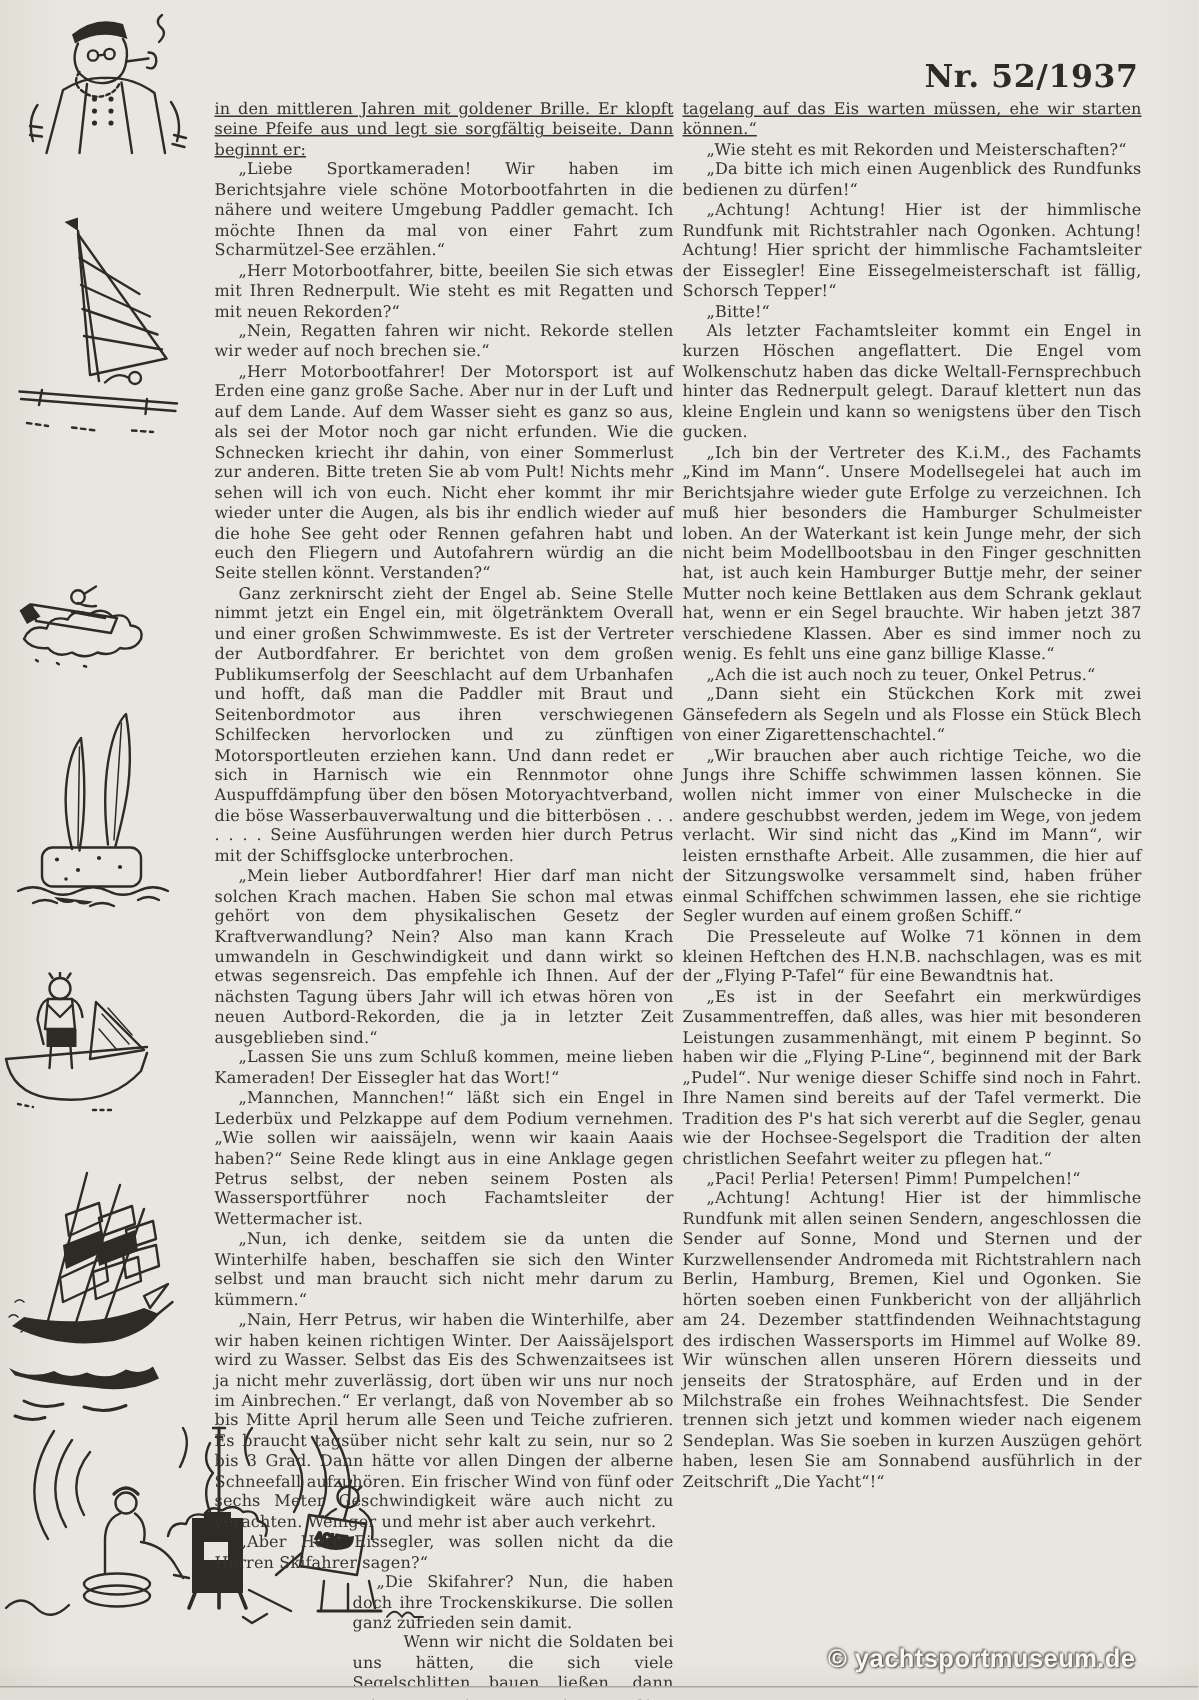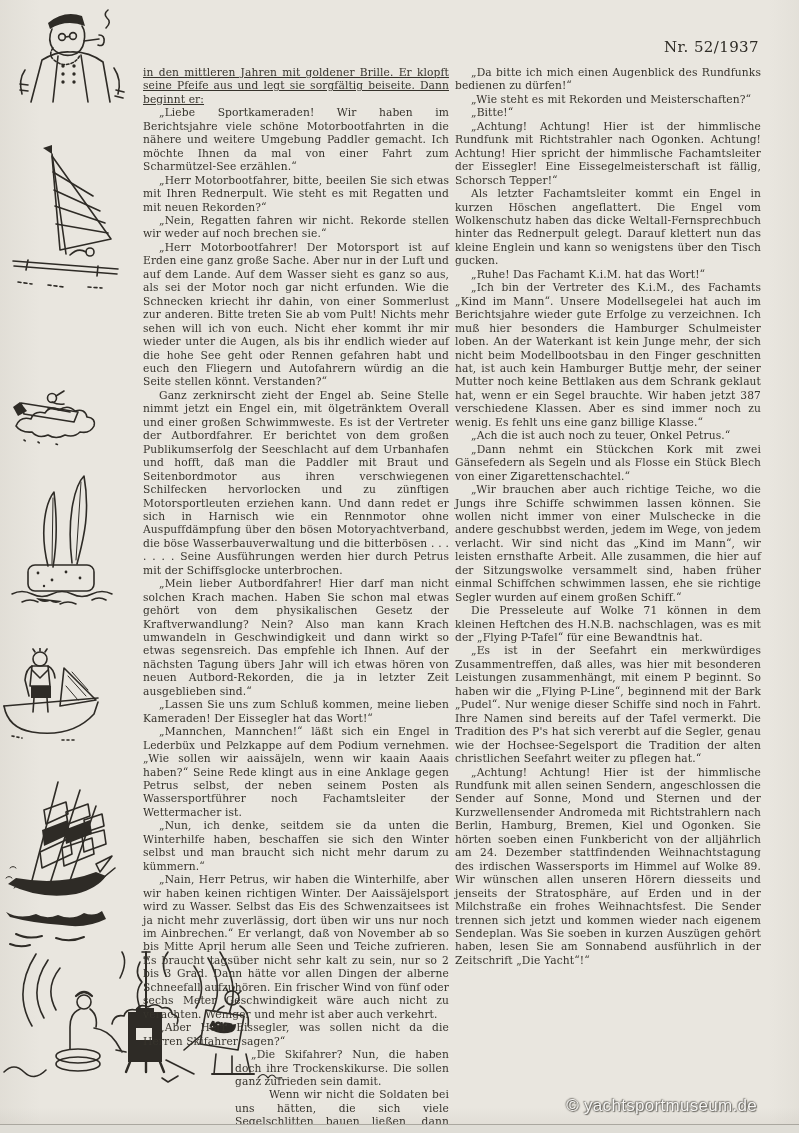--- a/index.html
+++ b/index.html
@@ -11,41 +11,41 @@
   }
   .paper-shade{
     position:absolute;inset:0;pointer-events:none;
     background:
       linear-gradient(90deg, rgba(120,115,100,0.07) 0, rgba(0,0,0,0) 40px),
       linear-gradient(270deg, rgba(120,115,100,0.05) 0, rgba(0,0,0,0) 30px),
       linear-gradient(0deg, rgba(120,115,100,0.10) 0, rgba(0,0,0,0) 26px);
   }
   .issue-number{
     position:absolute;top:38px;right:40px;
-    font-size:15px;font-weight:normal;letter-spacing:0.4px;color:#2e2b25;
+    font-size:21px;font-weight:bold;letter-spacing:0.4px;color:#2e2b25;
   }
   .col{
     position:absolute;top:66px;width:306px;
     font-size:10.7px;line-height:13.45px;text-align:justify;
     letter-spacing:0.1px;color:#36332c;
   }
   .col-left{left:143px;}
   .col-right{left:455px;}
   .para{margin:0;text-indent:16px;}
   .para.no-indent{text-indent:0;text-decoration:underline;}
   .wrap-spacer{float:left;width:92px;height:112px;margin-top:13px;}
   .para.deep-indent{text-indent:34px;}
   .illus{position:absolute;}
   .illus svg{display:block;width:100%;height:100%;}
   .sketch{stroke:#2e2b26;fill:none;stroke-width:1.6;stroke-linecap:round;stroke-linejoin:round;}
   .sketch-fill{fill:#2e2b26;stroke:none;}
   .watermark{
     position:absolute;top:1096px;right:42px;
     font-family:"Liberation Sans","DejaVu Sans",sans-serif;
-    font-size:17px;font-weight:normal;letter-spacing:0.3px;
+    font-size:17px;font-weight:bold;letter-spacing:0.3px;
     color:#f7f6f4;
     text-shadow:0 0 2px rgba(60,58,52,0.9), 1px 1px 1px rgba(60,58,52,0.65), -1px -1px 1px rgba(60,58,52,0.45);
   }
   .scan-bottom{
     position:absolute;left:0;right:0;top:1124px;height:9px;
     background:#dfddd6;border-top:1px solid #aaa79f;
   }
   .svg-label{font-family:"Liberation Sans",sans-serif;font-size:7px;font-weight:bold;fill:#2e2b26;}
 </style>
 </head>
@@ -228,29 +228,30 @@
   <p class="para">„Nain, Herr Petrus, wir haben die Winterhilfe, aber wir haben keinen richtigen Winter. Der Aaissäjelsport wird zu Wasser. Selbst das Eis des Schwenzaitsees ist ja nicht mehr zuverlässig, dort üben wir uns nur noch im Ainbrechen.“ Er verlangt, daß von November ab so bis Mitte April herum alle Seen und Teiche zufrieren. Es braucht tagsüber nicht sehr kalt zu sein, nur so 2 bis 3 Grad. Dann hätte vor allen Dingen der alberne Schneefall aufzuhören. Ein frischer Wind von fünf oder sechs Meter Geschwindigkeit wäre auch nicht zu verachten. Weniger und mehr ist aber auch verkehrt.</p>
   <p class="para">„Aber Herr Eissegler, was sollen nicht da die Herren Skifahrer sagen?“</p>
   <div>
     <div class="wrap-spacer"></div>
     <p class="para">„Die Skifahrer? Nun, die haben doch ihre Trockenskikurse. Die sollen ganz zufrieden sein damit.</p>
     <p class="para deep-indent">Wenn wir nicht die Soldaten bei uns hätten, die sich viele Segelschlitten bauen ließen, dann sähe es ganz traurig aus bei uns. Aber sie schlagen auch mächtig Bresche in unsere Getränkevorräte, wenn wir so</p>
   </div>
 </div>
 
 <div class="col col-right">
+  <p class="para no-indent">tagelang auf das Eis warten müssen, ehe wir starten können.“</p>
+  <p class="para">„Wie steht es mit Rekorden und Meisterschaften?“</p>
   <p class="para">„Da bitte ich mich einen Augenblick des Rundfunks bedienen zu dürfen!“</p>
-  <p class="para">„Wie steht es mit Rekorden und Meisterschaften?“</p>
+  <p class="para">„Achtung! Achtung! Hier ist der himmlische Rundfunk mit Richtstrahler nach Ogonken. Achtung! Achtung! Hier spricht der himmlische Fachamtsleiter der Eissegler! Eine Eissegelmeisterschaft ist fällig, Schorsch Tepper!“</p>
   <p class="para">„Bitte!“</p>
-  <p class="para">„Achtung! Achtung! Hier ist der himmlische Rundfunk mit Richtstrahler nach Ogonken. Achtung! Achtung! Hier spricht der himmlische Fachamtsleiter der Eissegler! Eine Eissegelmeisterschaft ist fällig, Schorsch Tepper!“</p>
   <p class="para">Als letzter Fachamtsleiter kommt ein Engel in kurzen Höschen angeflattert. Die Engel vom Wolkenschutz haben das dicke Weltall-Fernsprechbuch hinter das Rednerpult gelegt. Darauf klettert nun das kleine Englein und kann so wenigstens über den Tisch gucken.</p>
-  <p class="para">„Ruhe! Das Fachamt K.i.M. hat das Wort!“</p>
   <p class="para">„Ich bin der Vertreter des K.i.M., des Fachamts „Kind im Mann“. Unsere Modellsegelei hat auch im Berichtsjahre wieder gute Erfolge zu verzeichnen. Ich muß hier besonders die Hamburger Schulmeister loben. An der Waterkant ist kein Junge mehr, der sich nicht beim Modellbootsbau in den Finger geschnitten hat, ist auch kein Hamburger Buttje mehr, der seiner Mutter noch keine Bettlaken aus dem Schrank geklaut hat, wenn er ein Segel brauchte. Wir haben jetzt 387 verschiedene Klassen. Aber es sind immer noch zu wenig. Es fehlt uns eine ganz billige Klasse.“</p>
   <p class="para">„Ach die ist auch noch zu teuer, Onkel Petrus.“</p>
-  <p class="para">„Dann nehmt ein Stückchen Kork mit zwei Gänsefedern als Segeln und als Flosse ein Stück Blech von einer Zigarettenschachtel.“</p>
+  <p class="para">„Dann sieht ein Stückchen Kork mit zwei Gänsefedern als Segeln und als Flosse ein Stück Blech von einer Zigarettenschachtel.“</p>
   <p class="para">„Wir brauchen aber auch richtige Teiche, wo die Jungs ihre Schiffe schwimmen lassen können. Sie wollen nicht immer von einer Mulschecke in die andere geschubbst werden, jedem im Wege, von jedem verlacht. Wir sind nicht das „Kind im Mann“, wir leisten ernsthafte Arbeit. Alle zusammen, die hier auf der Sitzungswolke versammelt sind, haben früher einmal Schiffchen schwimmen lassen, ehe sie richtige Segler wurden auf einem großen Schiff.“</p>
   <p class="para">Die Presseleute auf Wolke 71 können in dem kleinen Heftchen des H.N.B. nachschlagen, was es mit der „Flying P-Tafel“ für eine Bewandtnis hat.</p>
   <p class="para">„Es ist in der Seefahrt ein merkwürdiges Zusammentreffen, daß alles, was hier mit besonderen Leistungen zusammenhängt, mit einem P beginnt. So haben wir die „Flying P-Line“, beginnend mit der Bark „Pudel“. Nur wenige dieser Schiffe sind noch in Fahrt. Ihre Namen sind bereits auf der Tafel vermerkt. Die Tradition des P's hat sich vererbt auf die Segler, genau wie der Hochsee-Segelsport die Tradition der alten christlichen Seefahrt weiter zu pflegen hat.“</p>
+  <p class="para">„Paci! Perlia! Petersen! Pimm! Pumpelchen!“</p>
   <p class="para">„Achtung! Achtung! Hier ist der himmlische Rundfunk mit allen seinen Sendern, angeschlossen die Sender auf Sonne, Mond und Sternen und der Kurzwellensender Andromeda mit Richtstrahlern nach Berlin, Hamburg, Bremen, Kiel und Ogonken. Sie hörten soeben einen Funkbericht von der alljährlich am 24. Dezember stattfindenden Weihnachtstagung des irdischen Wassersports im Himmel auf Wolke 89. Wir wünschen allen unseren Hörern diesseits und jenseits der Stratosphäre, auf Erden und in der Milchstraße ein frohes Weihnachtsfest. Die Sender trennen sich jetzt und kommen wieder nach eigenem Sendeplan. Was Sie soeben in kurzen Auszügen gehört haben, lesen Sie am Sonnabend ausführlich in der Zeitschrift „Die Yacht“!“</p>
 </div>
 
 <div class="watermark">© yachtsportmuseum.de</div>
 <div class="scan-bottom"></div>
 
 </body></html>

